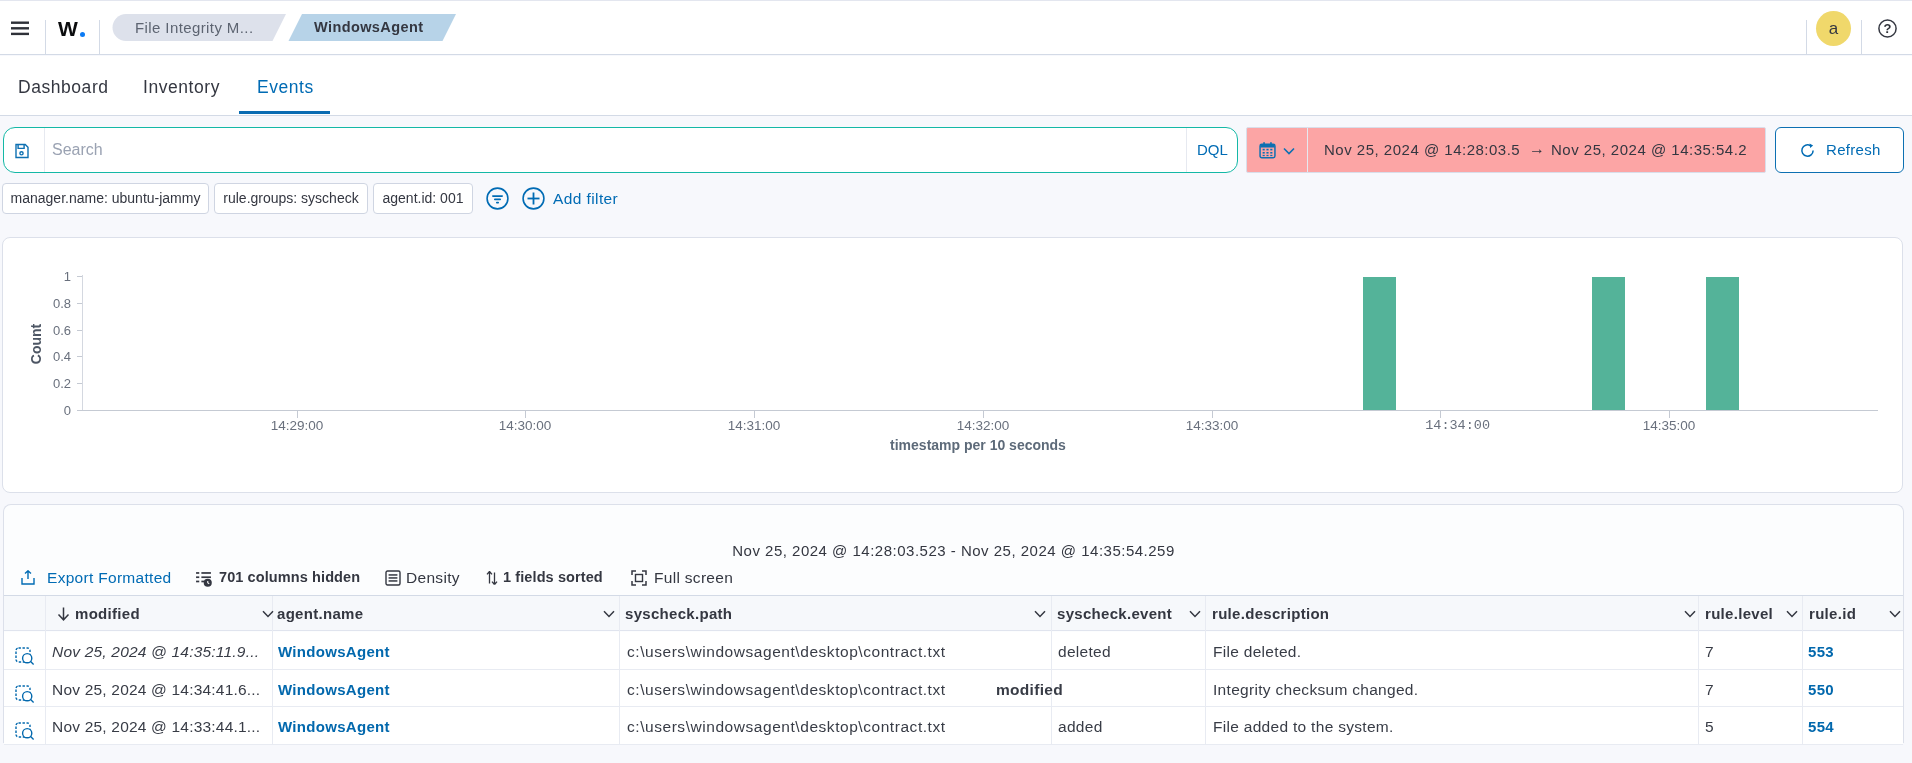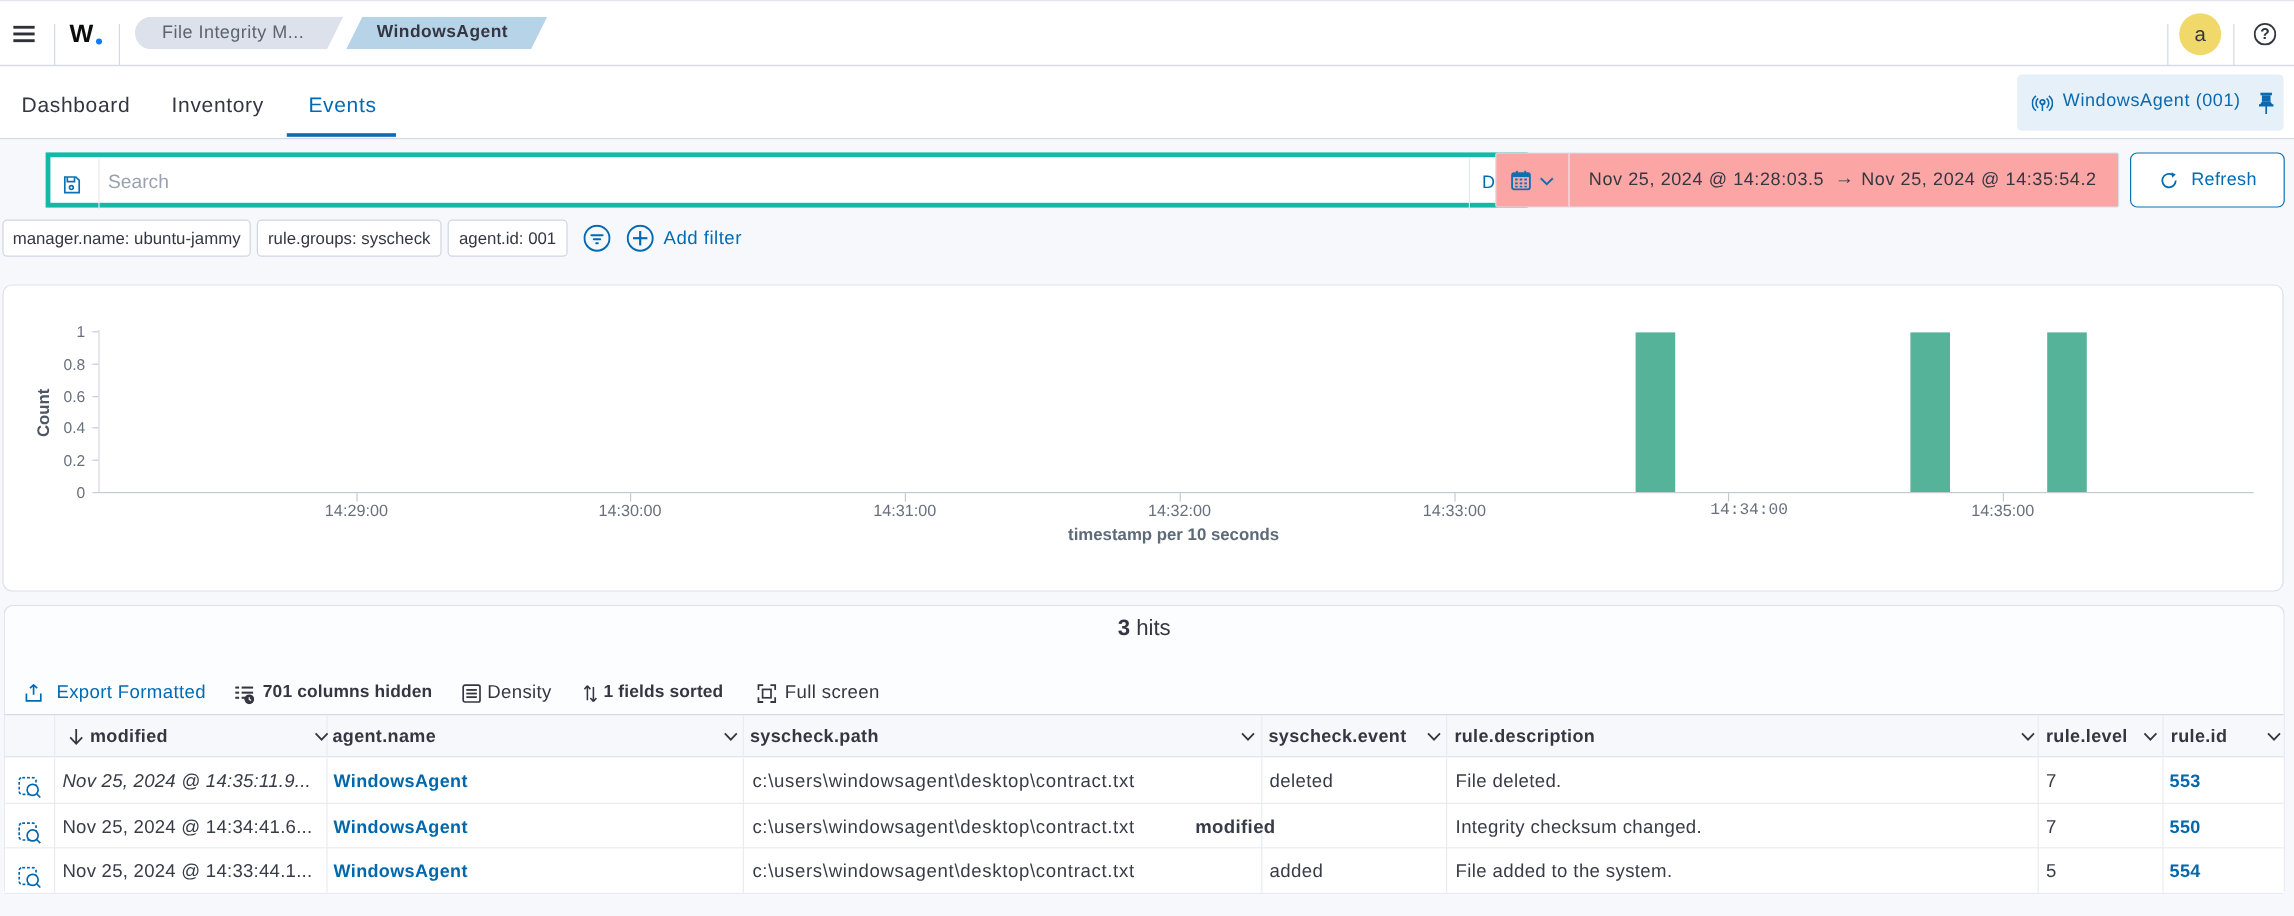--- a/index.html
+++ b/index.html
@@ -13,21 +13,21 @@
   .vsep { position:absolute; top:19px; height:35px; width:1px; background:#d3dae6; }
   #wlogo { position:absolute; left:58px; top:16px; font-size:21px; font-weight:700; color:#0b0c0e; letter-spacing:-0.5px; }
   .crumb { position:absolute; top:13px; height:27px; line-height:27px; font-size:14.5px; }
 
   
   #tabrow { position:absolute; left:0; top:56px; width:1912px; height:60px; background:#fff; border-bottom:1px solid #d3dae6; }
   .tab { position:absolute; top:21px; font-size:17.5px; letter-spacing:0.55px; color:#343741; }
   #agentbtn { position:absolute; left:1681px; top:6px; width:222px; height:47px; background:#e6f0f8; border-radius:4px; color:#0c69af; font-size:15px; }
 
   
-  #searchbar { position:absolute; left:3px; top:127px; width:1235px; height:46px; background:#fff; border:4px solid #14b8a6; border-radius:0;margin-left:35px; }
+  #searchbar { position:absolute; left:3px; top:127px; width:1235px; height:46px; background:#fff; border:1px solid #14b8a6; border-radius:12px; }
   #datepick  { position:absolute; left:1246px; top:127px; width:520px; height:46px; background:#fca5a5; border:1px solid #d9deea; border-radius:2px; }
   #refreshbtn{ position:absolute; left:1775px; top:127px; width:129px; height:46px; background:#fff; border:1.6px solid #0d70b2; border-radius:6px; color:#006bb4; font-size:14.5px;padding-left:44px; }
 
   .pill { position:absolute; top:183px; height:31px; background:#fff; border:1px solid #cfd5e2; border-radius:4px; line-height:29px; font-size:14px; color:#343741; text-align:center; }
 
   
   #chartpanel { position:absolute; left:2px; top:237px; width:1901px; height:256px; background:#fff; border:1px solid #dce0ea; border-radius:8px; }
 
   
   #tablepanel { position:absolute; left:3px; top:504px; width:1901px; height:239px; background:#fcfdfe; border:1px solid #dce0ea; border-top-left-radius:8px; border-top-right-radius:8px; border-bottom:none; }
@@ -78,38 +78,20 @@
     <text x="9.5" y="13.8" font-size="13" font-weight="700" text-anchor="middle" fill="#2e3138" font-family="Liberation Sans">?</text>
   </svg>
 </div>
 
 <div id="tabrow">
   <div class="tab" style="left:18px;">Dashboard</div>
   <div class="tab" style="left:143px;">Inventory</div>
   <div class="tab" style="left:257px; color:#006bb4;">Events</div>
   <div class="abs" style="left:239px;top:55px;width:91px;height:3px;background:#0a6cb2;"></div>
 
-  <div id="agentbtn">
-
-    <svg class="abs" style="left:12px;top:15px;" width="18" height="18" viewBox="0 0 16 16">
-      <path d="M3.2 2.5 A 7 7 0 0 0 3.2 13.5 M12.8 2.5 A 7 7 0 0 1 12.8 13.5" fill="none" stroke="#0c69af" stroke-width="1.2"></path>
-      <path d="M4.9 4.5 A 4.6 4.6 0 0 0 4.9 11.5 M11.1 4.5 A 4.6 4.6 0 0 1 11.1 11.5" fill="none" stroke="#0c69af" stroke-width="1.2"></path>
-      <circle cx="8" cy="7.2" r="1.7" fill="none" stroke="#0c69af" stroke-width="1.3"></circle>
-      <rect x="7.45" y="8.8" width="1.1" height="5" fill="#0c69af"></rect>
-    </svg>
-    <span class="abs" style="left:38px;top:13px;letter-spacing:0.5px;">WindowsAgent (001)</span>
-
-    <svg class="abs" style="left:200px;top:15px;" width="15" height="18" viewBox="0 0 12 15">
-      <rect x="2" y="0" width="8" height="2" fill="#0c69af"></rect>
-      <rect x="3" y="2" width="6" height="4.5" fill="#0c69af"></rect>
-      <path d="M1 9.5 L3 6.5 L9 6.5 L11 9.5 Z" fill="#0c69af"></path>
-      <rect x="1" y="8.2" width="10" height="1.6" fill="#0c69af"></rect>
-      <rect x="5.4" y="9.5" width="1.2" height="5.5" fill="#0c69af"></rect>
-    </svg>
-  </div>
 </div>
 
 <div id="searchbar">
 
   <div class="abs" style="left:40px;top:0px;width:1px;height:44px;background:#e6e9f0;"></div>
   <svg class="abs" style="left:8.5px;top:14.5px;" width="17" height="16" viewBox="0 0 16 16">
     <path d="M2.5 1.5 h9.2 l2.8 2.8 v10.2 h-12 z" fill="none" stroke="#0d70b2" stroke-width="1.4"></path>
     <path d="M4.6 1.8 v3.6 h6 v-3.6" fill="none" stroke="#0d70b2" stroke-width="1.4"></path>
     <circle cx="8" cy="10.3" r="1.6" fill="none" stroke="#0d70b2" stroke-width="1.4"></circle>
   </svg>
@@ -208,21 +190,21 @@
   <div class="abs" style="left:701px; top:180px;width:100px;text-align:center;font-size:13.5px;color:#69707d;">14:31:00</div>
   <div class="abs" style="left:930px; top:180px;width:100px;text-align:center;font-size:13.5px;color:#69707d;">14:32:00</div>
   <div class="abs" style="left:1159px;top:180px;width:100px;text-align:center;font-size:13.5px;color:#69707d;">14:33:00</div>
   <div class="abs" style="left:1387px;top:180px;width:100px;text-align:right;font-size:13.5px;color:#69707d;font-family:Liberation Mono, monospace;">14:34:00</div>
   <div class="abs" style="left:1616px;top:180px;width:100px;text-align:center;font-size:13.5px;color:#69707d;">14:35:00</div>
 
   <div class="abs" style="left:875px;top:198.5px;width:200px;text-align:center;font-size:14px;font-weight:700;color:#5d6a79;">timestamp per 10 seconds</div>
 </div>
 
 <div id="tablepanel">
-  <div class="abs" style="left:0;top:6.5px;width:1899px;text-align:center;font-size:18.5px;color:#343741;"><b>3</b> hits</div>
+  <div class="abs" style="left:0;top:37px;width:1899px;text-align:center;font-size:15px;letter-spacing:0.5px;color:#343741;">Nov 25, 2024 @ 14:28:03.523 - Nov 25, 2024 @ 14:35:54.259</div>
 
   <div class="abs" style="left:16px;top:64px;height:20px;">
     <svg class="abs" style="left:0px;top:1px;" width="16" height="16" viewBox="0 0 16 16">
       <path d="M8 1 L8 9 M5 3.5 L8 0.8 L11 3.5" fill="none" stroke="#006bb4" stroke-width="1.4"></path>
       <path d="M2 8 v6 h12 v-6" fill="none" stroke="#006bb4" stroke-width="1.4"></path>
     </svg>
     <div class="abs" style="left:27px;top:0px;font-size:15.5px;letter-spacing:0.3px;color:#006bb4;white-space:nowrap;">Export Formatted</div>
   </div>
   <div class="abs" style="left:191px;top:64px;">
     <svg class="abs" style="left:0;top:1px;" width="17" height="17" viewBox="0 0 16 16">

